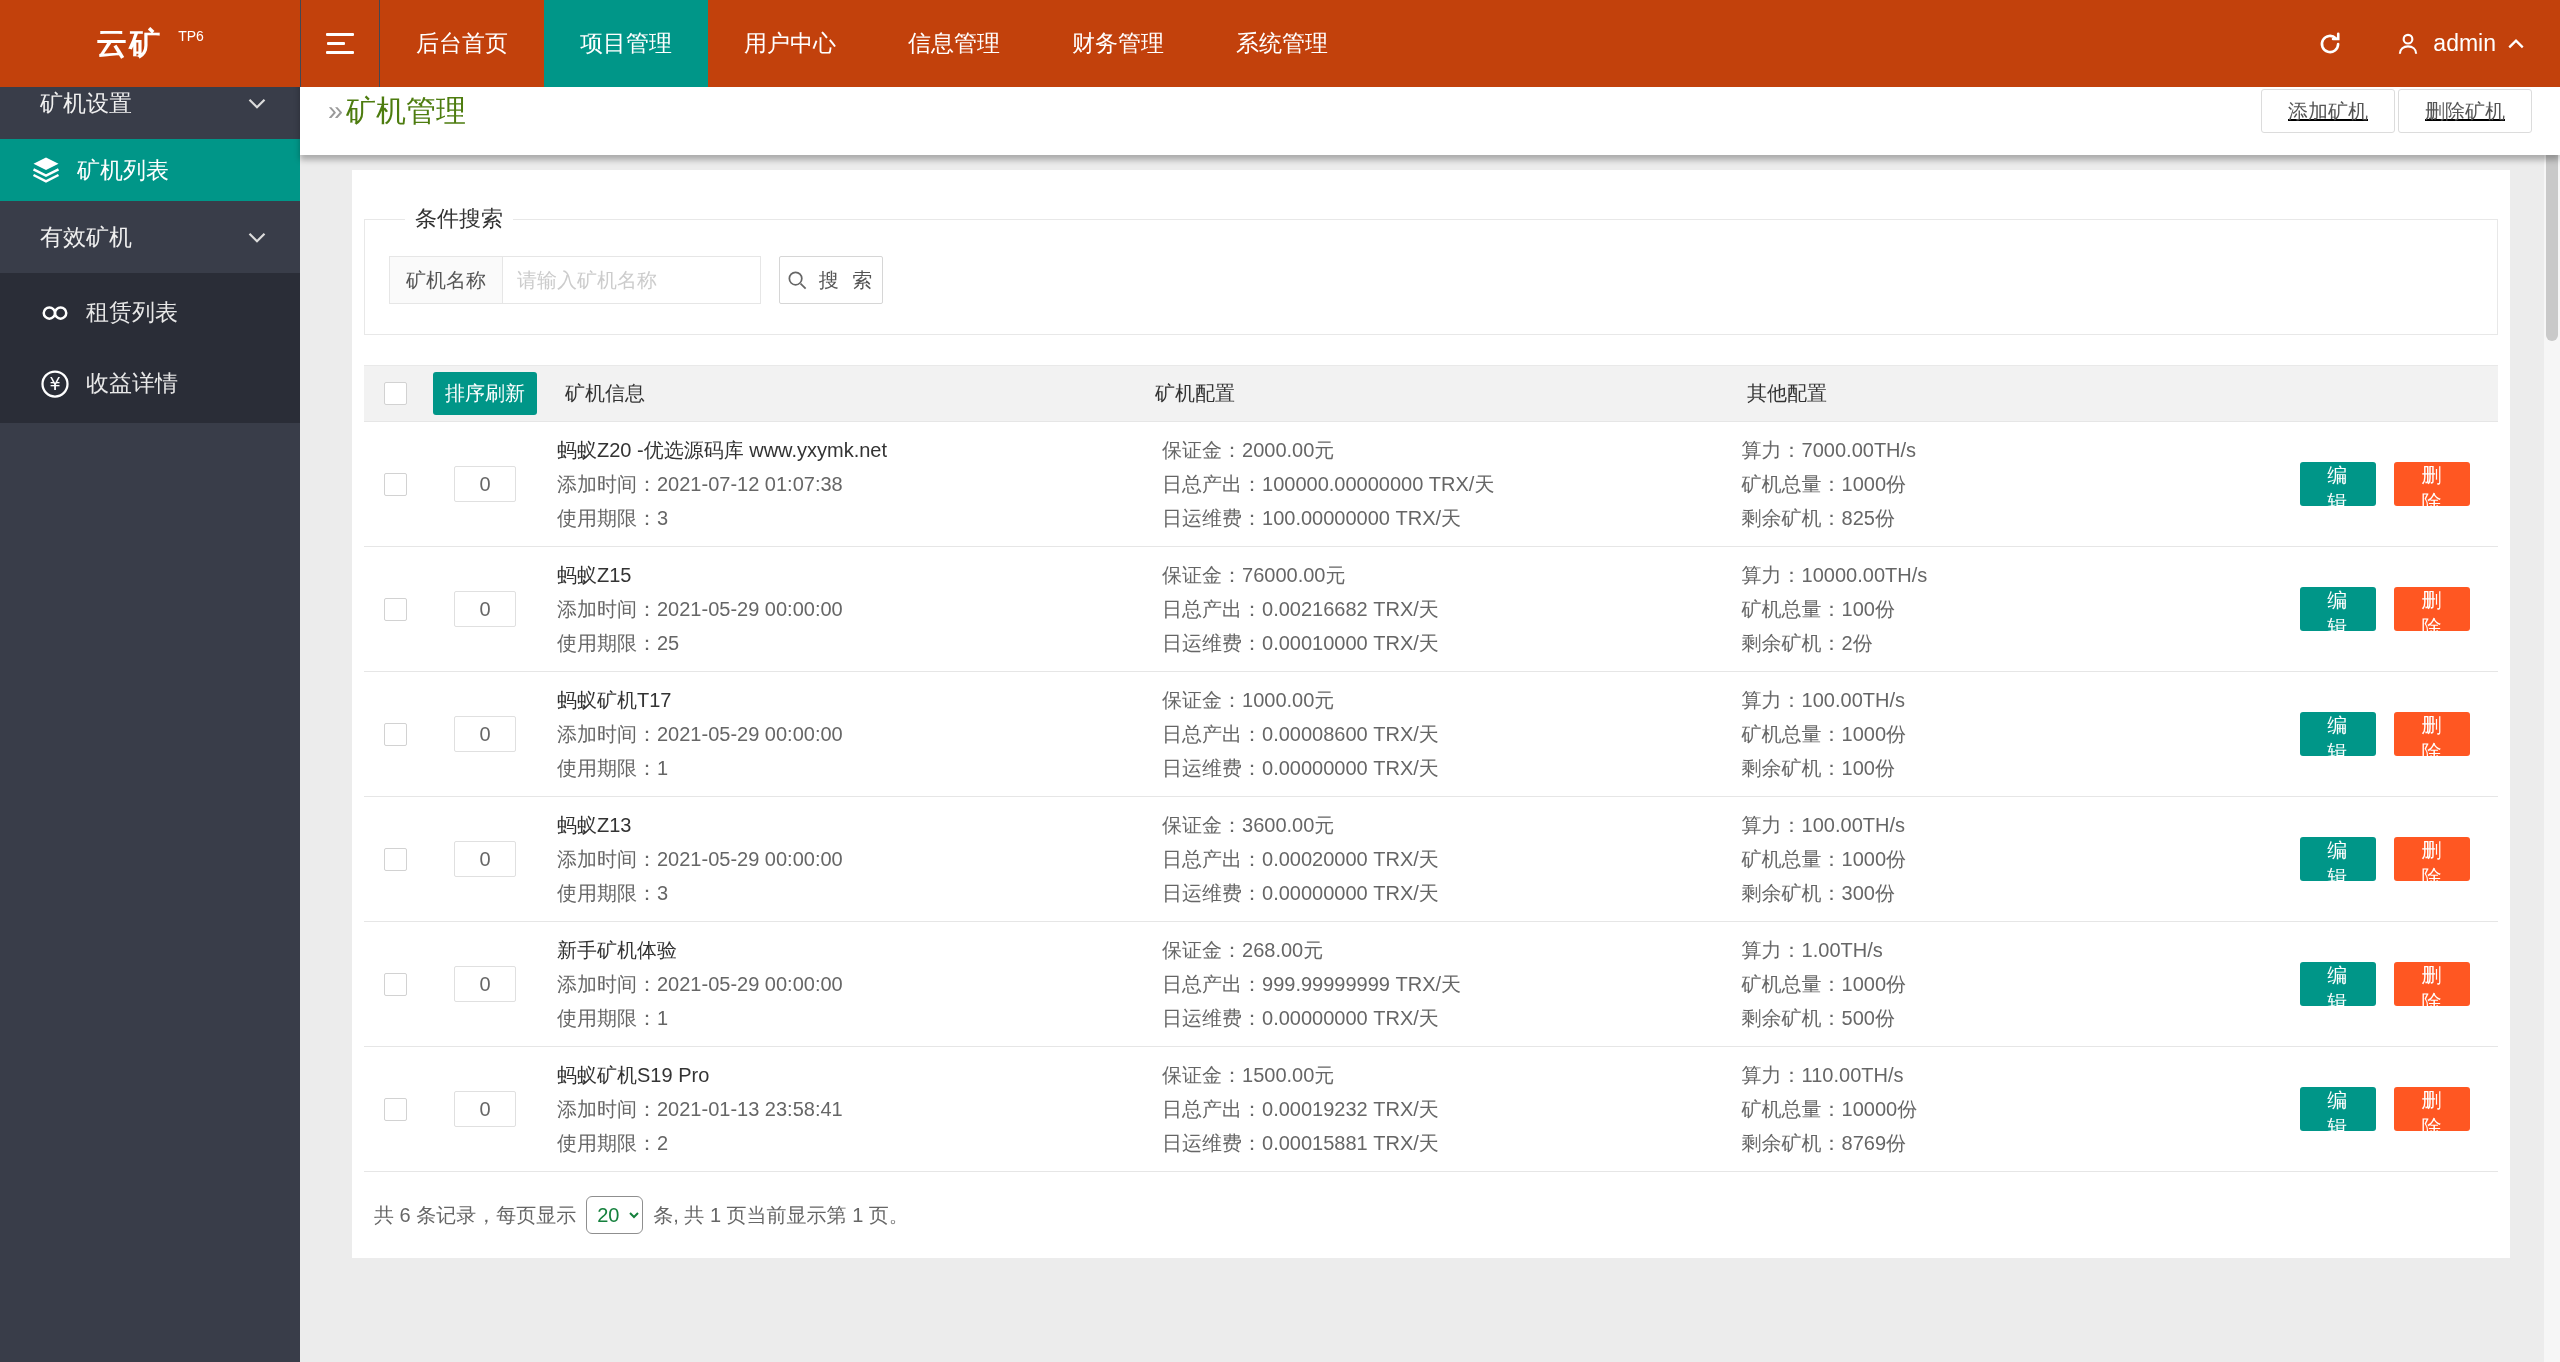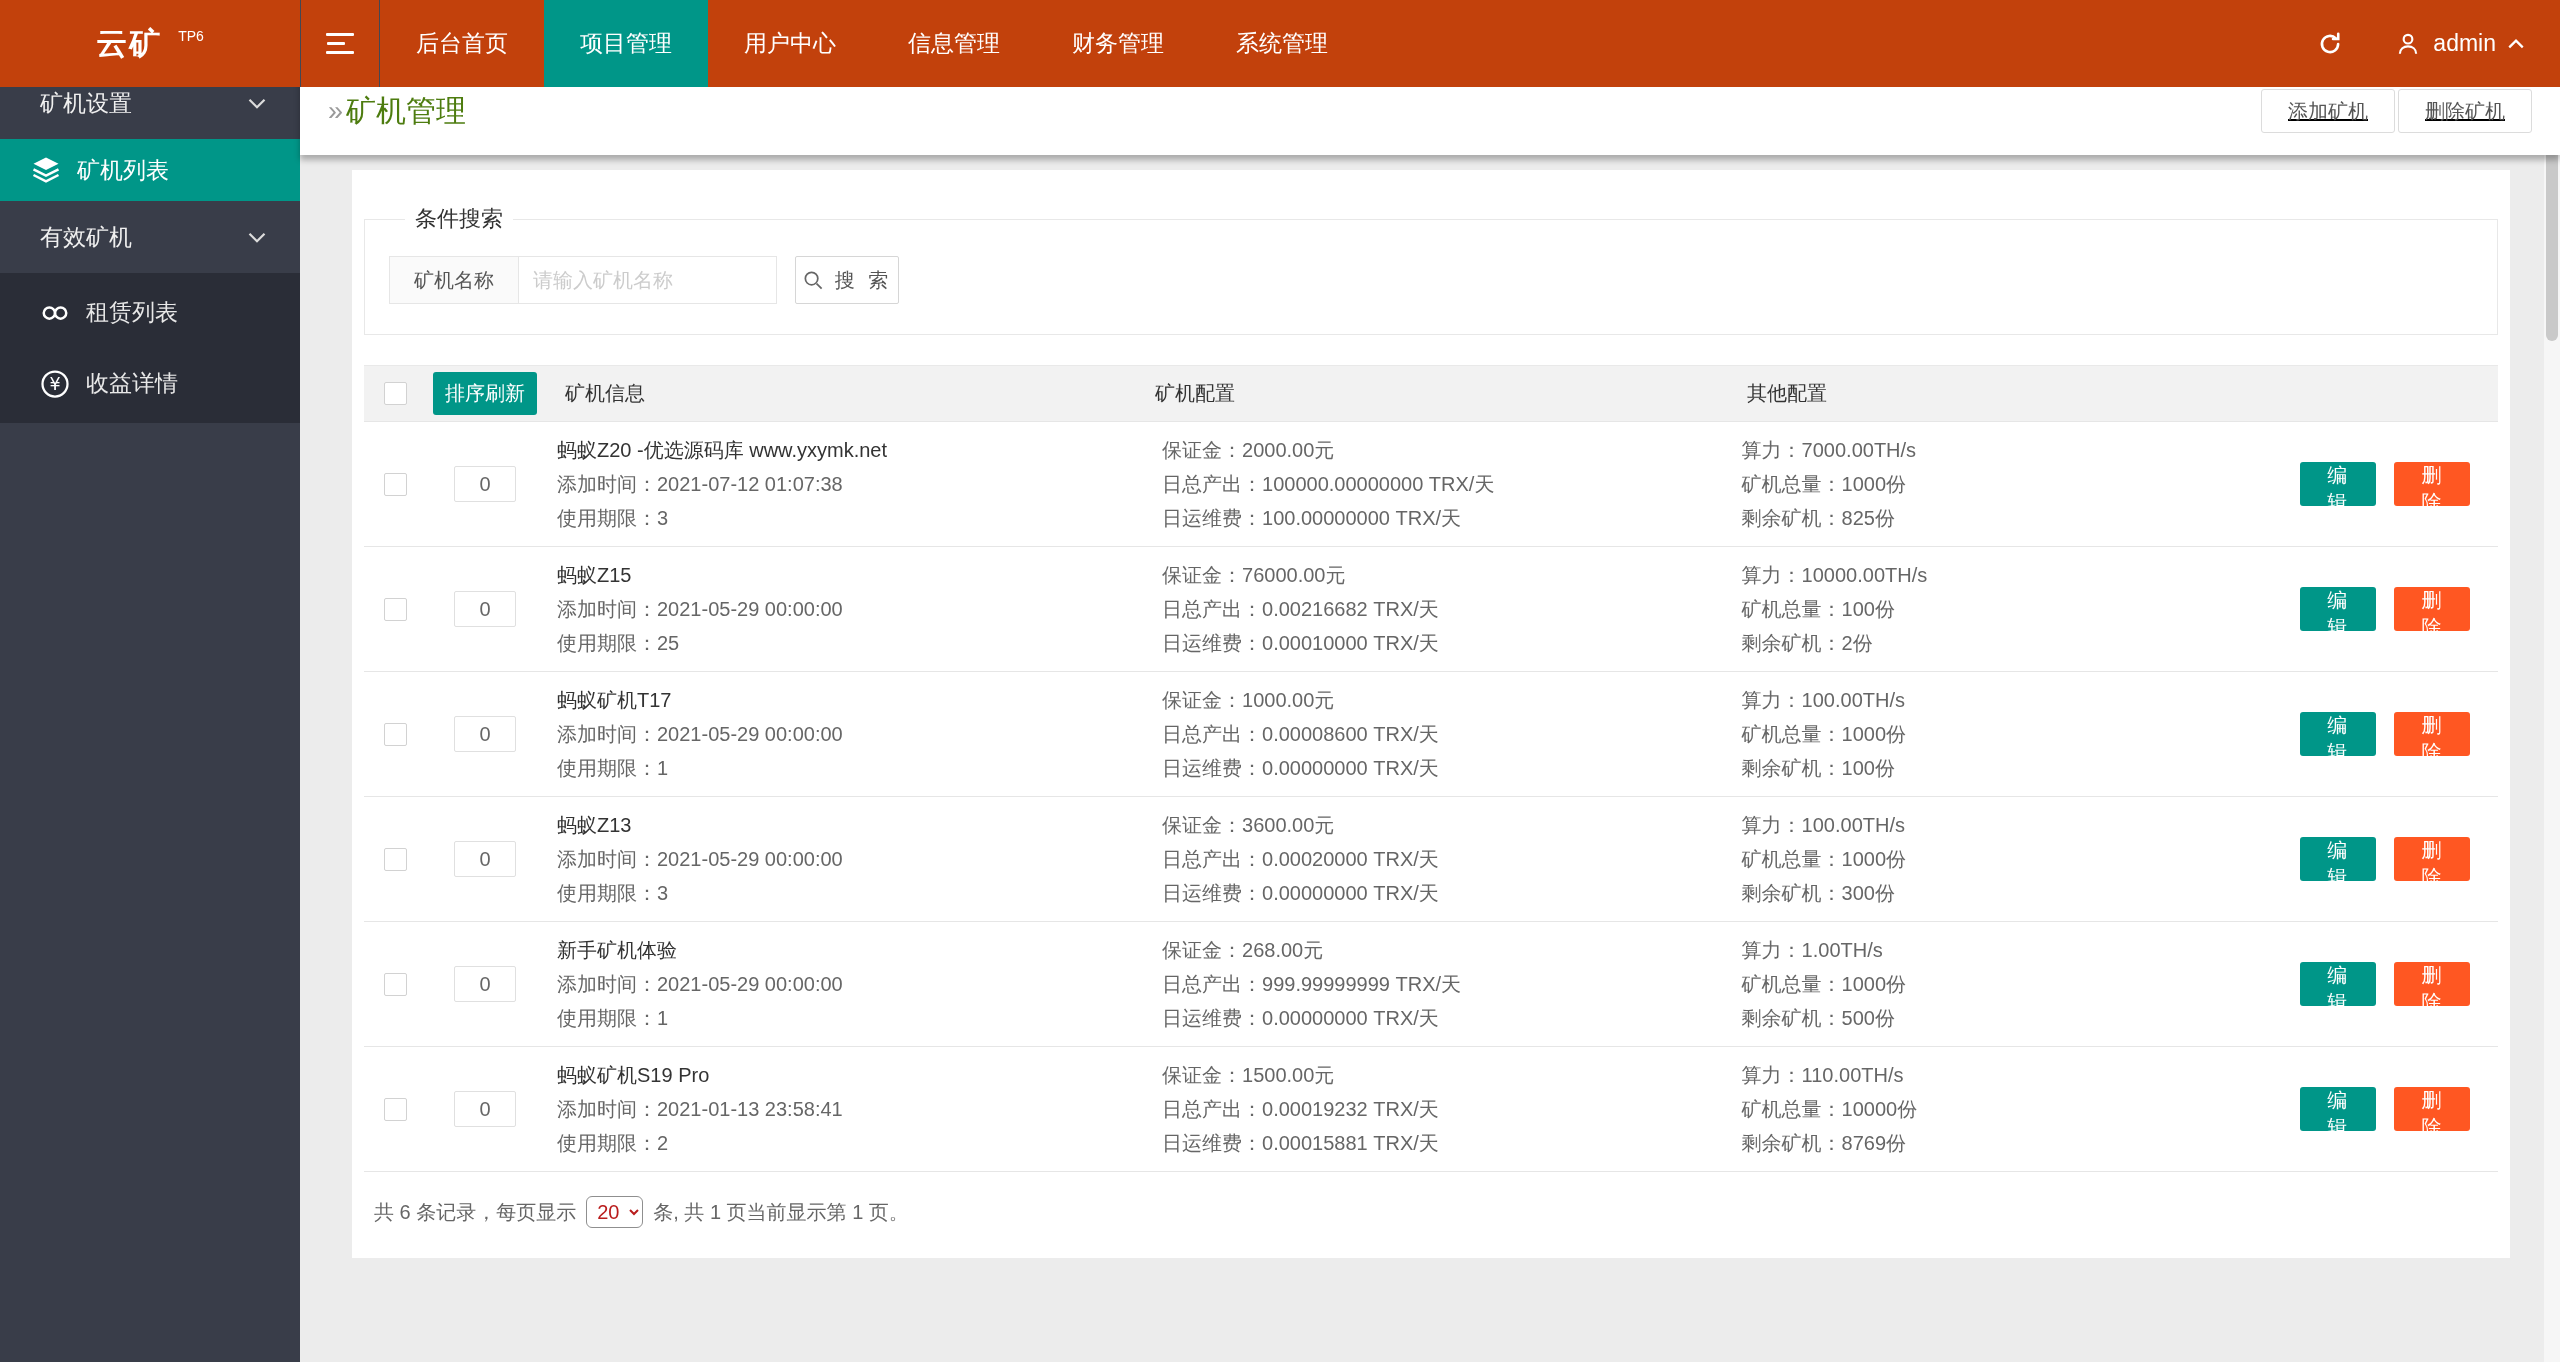--- a/index.html
+++ b/index.html
@@ -38,21 +38,21 @@
   .crumb-actions { margin-left:auto; display:flex; gap:3px;text-decoration:underline; }
   .btn-plain { height:44px; padding:0 26px; background:#fff; border:1px solid #dcdcdc; border-radius:3px; color:#555; font-size:20px; cursor:pointer; font-family:inherit; }
 
   
   .content { position:absolute; top:155px; left:300px; right:0; bottom:0; background:#ececec; }
   .card { position:absolute; left:52px; right:50px; top:15px; height:1088px; background:#fff; }
 
   fieldset.searchset { margin:34px 12px 0; border:1px solid #e8e8e8; padding:10px 0 30px 24px; }
   fieldset.searchset legend { font-size:22px; color:#333; padding:0 10px; margin-left:16px; }
   .search-row { display:flex; margin-top:12px; height:48px; }
-  .in-label { display:flex; align-items:center; padding:0 24px; background:#fafafa; border:1px solid #e6e6e6; color:#555; font-size:20px; }
+  .in-label { display:flex; align-items:center; padding:0 16px; background:#fafafa; border:1px solid #e6e6e6; color:#555; font-size:20px; }
   .in-text { width:258px; border:1px solid #e6e6e6; border-left:none; padding:0 14px; font-size:20px; color:#333; outline:none; font-family:inherit; }
   .in-text::placeholder { color:#ccc; }
   .btn-search { margin-left:18px; width:104px; background:#fff; border:1px solid #d6d6d6; border-radius:2px; display:flex; align-items:center; justify-content:center; gap:9px; color:#555; font-size:20px; letter-spacing:4px; cursor:pointer; font-family:inherit; }
 
   .tablewrap { margin:30px 12px 0; border-top:1px solid #e9e9e9; }
   .thead { height:56px; background:#f2f2f2; border-bottom:1px solid #e6e6e6; display:flex; align-items:center; padding-left:20px; font-size:20px; color:#333; }
   .checkbox { width:23px; height:23px; background:#fff; border:1px solid #d2d2d2; border-radius:2px; display:inline-block; cursor:pointer; flex:none; }
   .btn-sort { margin-left:26px; background:#009688; color:#fff; border:none; border-radius:3px; font-size:20px; padding:8px 12px; cursor:pointer; font-family:inherit; }
   .h-info { margin-left:28px; width:590px; }
   .h-config { width:592px; }
@@ -64,21 +64,21 @@
   .col .name { color:#333; }
   .col.info { margin-left:41px; width:618px; }
   .col.config { width:592px; }
   .col.other { width:570px; }
   .row-actions { display:flex; gap:18px; margin-left:auto; margin-right:28px; }
   .btn-edit, .btn-del { border:none; border-radius:3px; color:#fff; font-size:20px; letter-spacing:5px; padding:0 12px 0 16px; height:44px; cursor:pointer; font-family:inherit; }
   .btn-edit { background:#009688; }
   .btn-del { background:#ff5722; }
 
   .pager { display:flex; align-items:center; gap:10px; margin:24px 12px 0 22px; font-size:20px; color:#666; }
-  .pager select { height:32px; font-size:20px; color:#b91c1c; border:1px solid #8f8f8f; border-radius:6px; padding:0 6px; background:#fff; font-family:inherit; }
+  .pager select { height:38px; font-size:20px; color:#15803d; border:1px solid #8f8f8f; border-radius:6px; padding:0 6px; background:#fff; font-family:inherit; }
 
   
   .scrollbar { position:absolute; top:67px; right:0; width:17px; bottom:0; background:#f6f6f6; border-left:1px solid #ececec; }
   .scroll-thumb { position:absolute; top:4px; left:2px; width:12px; height:270px; background:#c9c9c9; border-radius:6px; }
 </style>
 </head>
 <body>
 
 <div class="topbar">
   <div class="logo">

